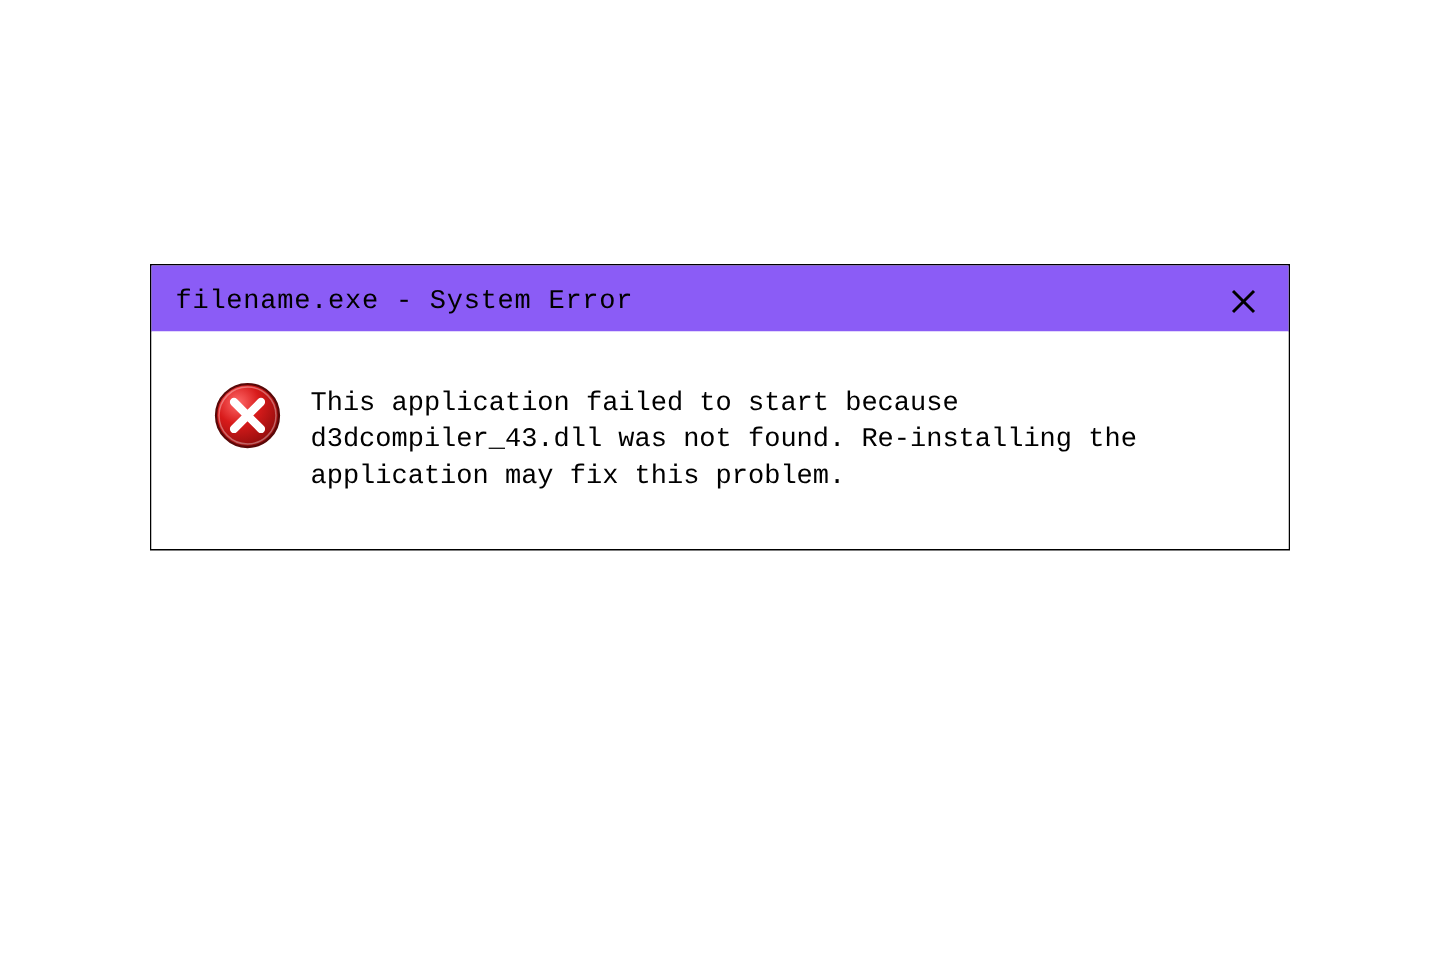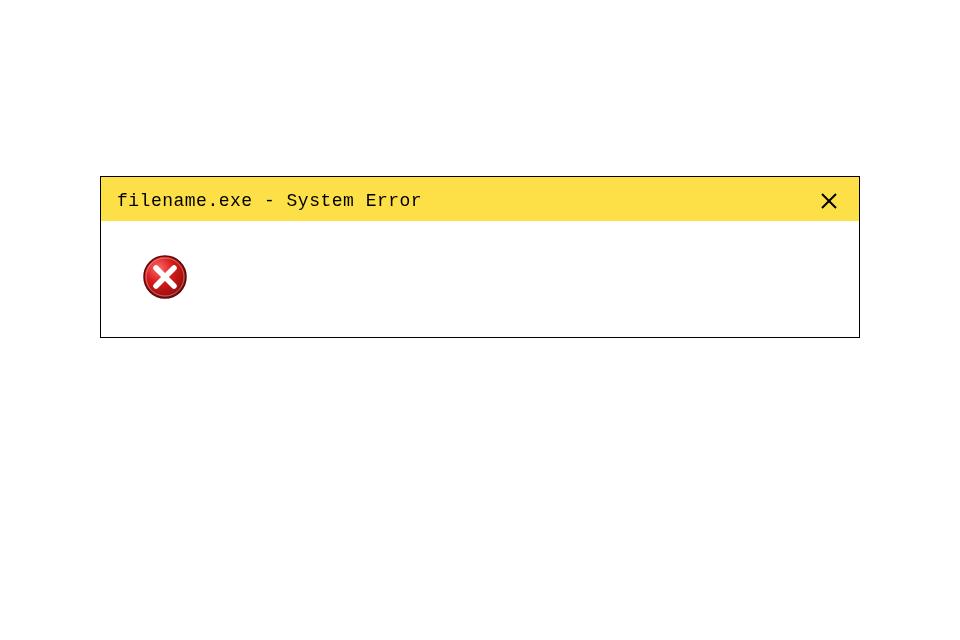--- a/index.html
+++ b/index.html
@@ -20,21 +20,21 @@
       top: 176px;
       width: 760px;
       border: 1px solid #000;
       background: #ffffff;
     }
     .titlebar {
       display: flex;
       align-items: center;
       justify-content: space-between;
       padding: 10px 16px 6px 16px;
-      background: #fde047;
+      background: #8b5cf6;
     }
     .titlebar-title {
       font-size: 18px;
       letter-spacing: 0.5px;
       color: #000;
     }
     .close-btn {
       cursor: pointer;
       width: 28px;
       height: 28px;
@@ -112,15 +112,16 @@
             <stop offset="45%" stop-color="#d81b1b"></stop>
             <stop offset="100%" stop-color="#8e0c0c"></stop>
           </radialGradient>
         </defs>
         <circle cx="24" cy="24" r="21" fill="url(#redGrad)" stroke="#5a0808" stroke-width="1.5"></circle>
         <circle cx="24" cy="24" r="19" fill="none" stroke="#ffffff" stroke-opacity="0.35" stroke-width="1"></circle>
         <line x1="15" y1="15" x2="33" y2="33" stroke="#ffffff" stroke-width="5.5" stroke-linecap="round"></line>
         <line x1="33" y1="15" x2="15" y2="33" stroke="#ffffff" stroke-width="5.5" stroke-linecap="round"></line>
       </svg>
     </div>
+    <div class="message-text">This application failed to start because d3dcompiler_43.dll was not found. Re-installing the application may fix this problem.</div>
   </div>
 
 </div>
 
 </body></html>

